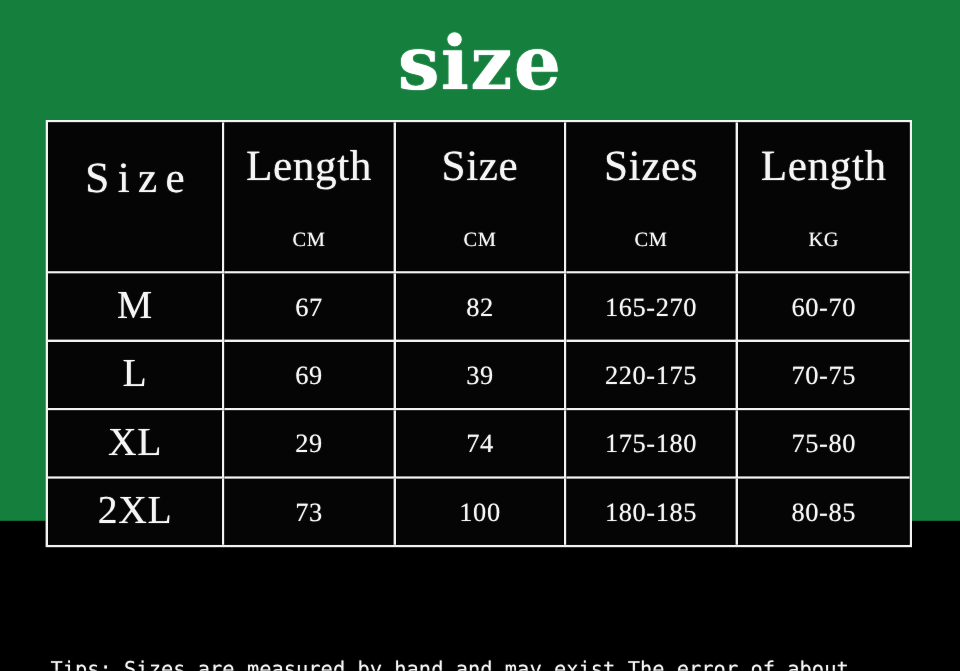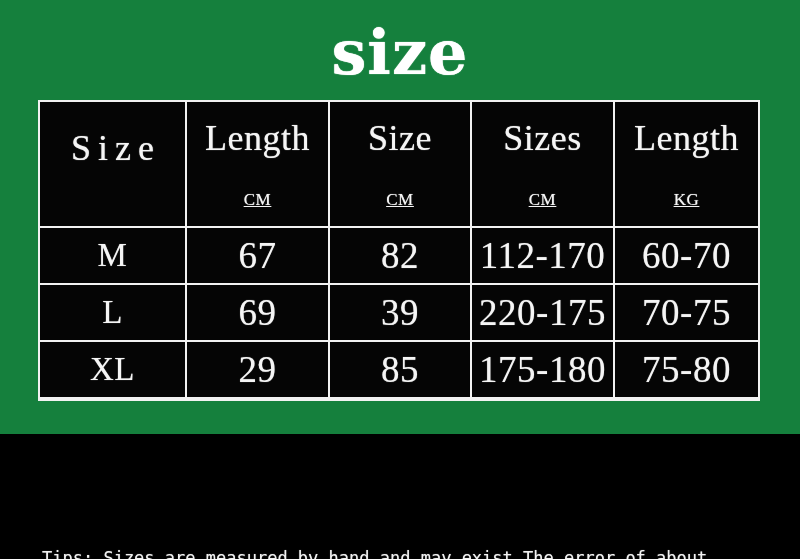--- a/index.html
+++ b/index.html
@@ -97,28 +97,27 @@
   .head-main.spaced {
     letter-spacing: 7px;
     text-indent: 7px;
   }
   .head-unit {
     font-size: 17px;
     line-height: 20px;
     margin-top: 32px;
     letter-spacing: 0.5px;
     text-shadow: 0 0 1px rgba(255,255,255,0.7);
-    text-decoration: underline;
   }
   .head-unit.empty { visibility: hidden; }
 
   
   tr.data-row td {
     height: 55px;
-    font-size: 37px;
+    font-size: 22px;
     line-height: 55px;
     letter-spacing: 0.5px;
     text-shadow: 0 0 1px rgba(255,255,255,0.6);
   }
   tr.data-row td.size-col {
     font-size: 33px;
   }
 
   
   .tips {
@@ -183,40 +182,47 @@
               <span class="head-main">Length</span>
               <span class="head-unit">KG</span>
             </div>
           </td>
         </tr>
 
         <tr class="data-row">
           <td class="size-col">M</td>
           <td>67</td>
           <td>82</td>
-          <td>112-170</td>
+          <td>165-270</td>
           <td class="last-col">60-70</td>
         </tr>
 
         <tr class="data-row">
           <td class="size-col">L</td>
           <td>69</td>
           <td>39</td>
           <td>220-175</td>
           <td class="last-col">70-75</td>
         </tr>
 
         <tr class="data-row">
           <td class="size-col">XL</td>
           <td>29</td>
-          <td>85</td>
+          <td>74</td>
           <td>175-180</td>
           <td class="last-col">75-80</td>
         </tr>
 
+        <tr class="data-row last-row">
+          <td class="size-col">2XL</td>
+          <td>73</td>
+          <td>100</td>
+          <td>180-185</td>
+          <td class="last-col">80-85</td>
+        </tr>
       </tbody>
     </table>
   </div>
 
   <div class="tips">
     <span class="tips-line">Tips: Sizes are measured by hand and may exist The error of about</span>
     
   </div>
 
 </div>

